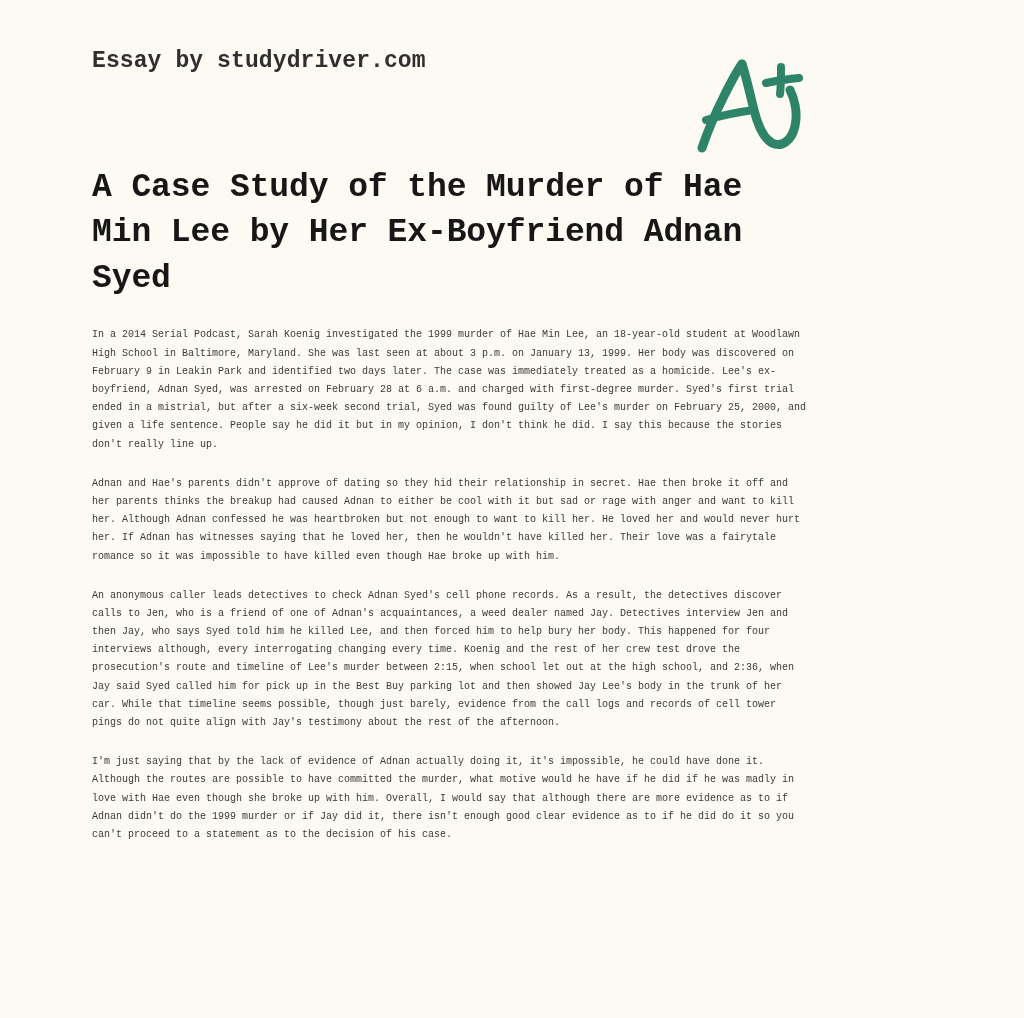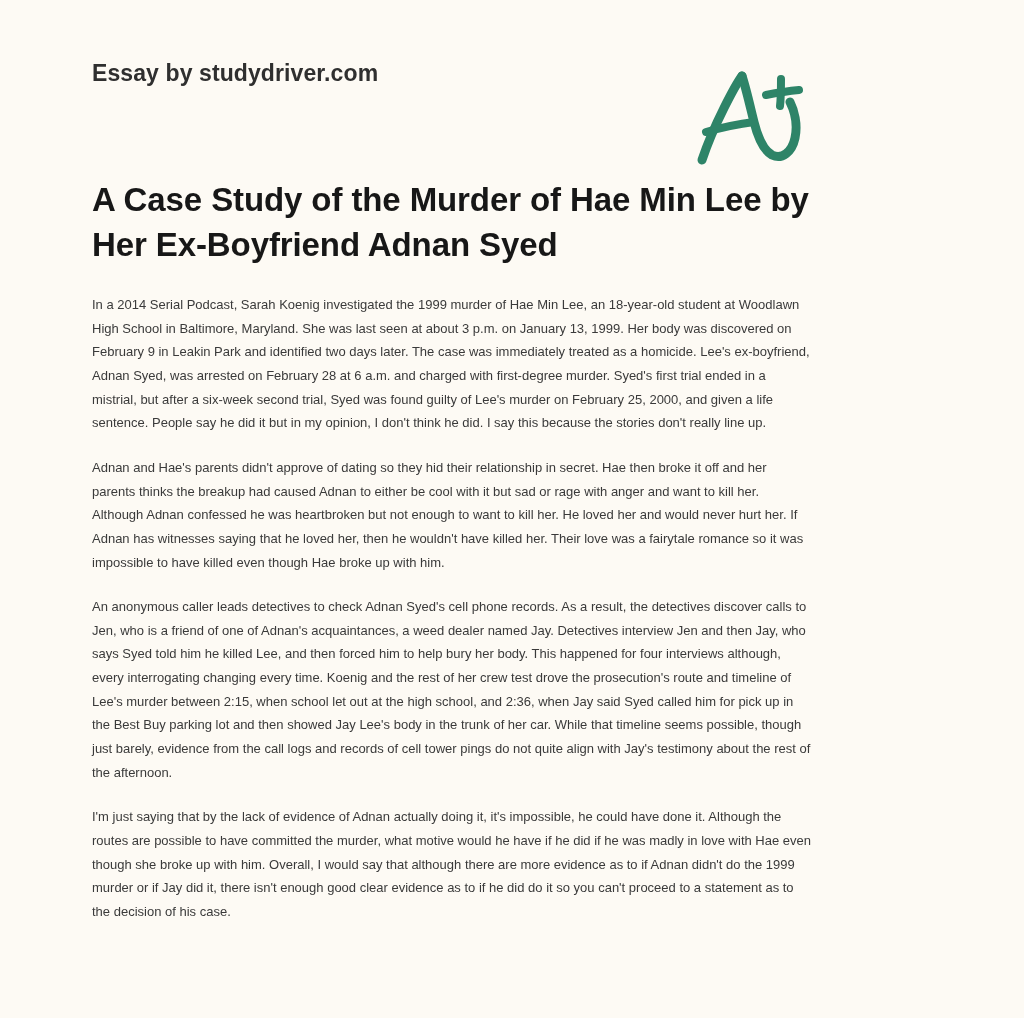--- a/index.html
+++ b/index.html
@@ -13,21 +13,22 @@
     font-family: "Liberation Sans", sans-serif;
     color: #2d2d2d;
     overflow: hidden;
   }
 
   .page {
     position: relative;
     width: 904px;
     height: 1018px;
     box-sizing: border-box;
-    padding: 12px 92px;
+    padding: 0 92px;
+    font-family: Liberation Mono, monospace;
   }
 
   
   .doc-header {
     position: relative;
     padding-top: 47px;
   }
 
   .essay-by {
     font-size: 23px;
@@ -81,21 +82,21 @@
     max-width: 800px;
   }
 
   
   .doc-body {
     padding-top: 25px;
   }
 
   .doc-body p {
     margin: 0 0 21px 0;
-    font-size: 13px;
+    font-size: 10px;
     line-height: 1.82;
     color: #3a3a3a;
     text-align: left;
   }
 
   .doc-body p:last-child {
     margin-bottom: 0;
   }
 </style>
 </head>

